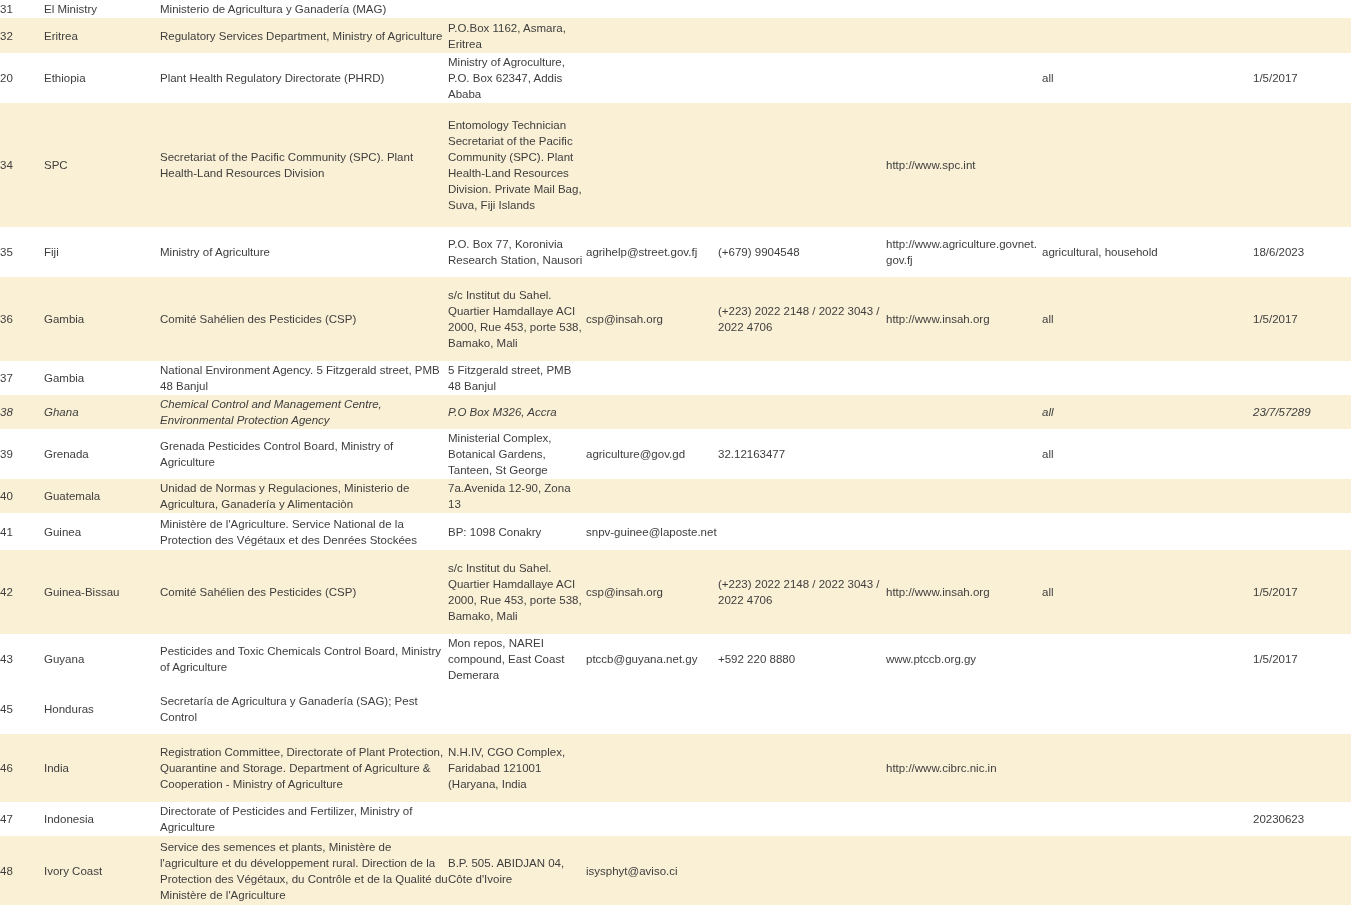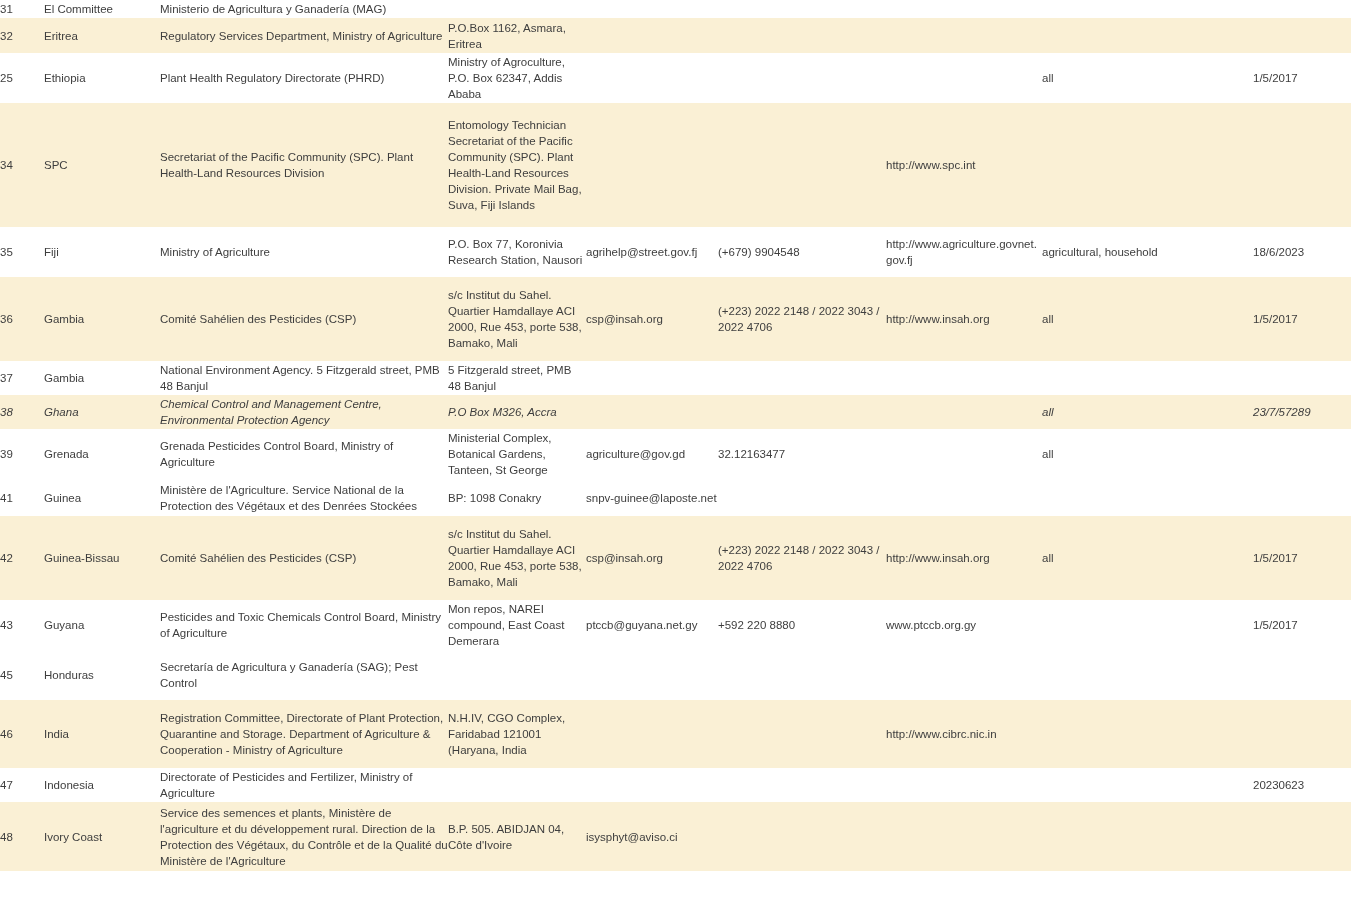--- a/index.html
+++ b/index.html
@@ -50,42 +50,42 @@
       <col style="width:138px">
       <col style="width:132px">
       <col style="width:168px">
       <col style="width:156px">
       <col style="width:211px">
       <col style="width:98px">
     </colgroup>
     <tbody id="registry-body">
         <tr style="height: 17px; padding-left: 18px;">
           <td class="c-num">31</td>
-          <td class="c-country">El Committee</td>
+          <td class="c-country">El Ministry</td>
           <td class="c-org">Ministerio de Agricultura y Ganadería (MAG)</td>
           <td class="c-address"></td>
           <td class="c-email"></td>
           <td class="c-phone"></td>
           <td class="c-website"></td>
           <td class="c-scope"></td>
           <td class="c-date"></td>
         </tr>
         <tr class="stripe" style="height: 35px;">
           <td class="c-num">32</td>
           <td class="c-country">Eritrea</td>
           <td class="c-org">Regulatory Services Department, Ministry of Agriculture</td>
           <td class="c-address">P.O.Box 1162, Asmara, Eritrea</td>
           <td class="c-email"></td>
           <td class="c-phone"></td>
           <td class="c-website"></td>
           <td class="c-scope"></td>
           <td class="c-date"></td>
         </tr>
         <tr style="height: 46px;">
-          <td class="c-num">25</td>
+          <td class="c-num">20</td>
           <td class="c-country">Ethiopia</td>
           <td class="c-org">Plant Health Regulatory Directorate (PHRD)</td>
           <td class="c-address">Ministry of Agroculture, P.O. Box 62347, Addis Ababa</td>
           <td class="c-email"></td>
           <td class="c-phone"></td>
           <td class="c-website"></td>
           <td class="c-scope">all</td>
           <td class="c-date">1/5/2017</td>
         </tr>
         <tr class="stripe" style="height: 124px;">
@@ -147,20 +147,31 @@
           <td class="c-num">39</td>
           <td class="c-country">Grenada</td>
           <td class="c-org">Grenada Pesticides Control Board, Ministry of Agriculture</td>
           <td class="c-address">Ministerial Complex, Botanical Gardens, Tanteen, St George</td>
           <td class="c-email">agriculture@gov.gd</td>
           <td class="c-phone">32.12163477</td>
           <td class="c-website"></td>
           <td class="c-scope">all</td>
           <td class="c-date"></td>
         </tr>
+        <tr class="stripe" style="height: 34px;">
+          <td class="c-num">40</td>
+          <td class="c-country">Guatemala</td>
+          <td class="c-org">Unidad de Normas y Regulaciones, Ministerio de Agricultura, Ganadería y Alimentaciòn</td>
+          <td class="c-address">7a.Avenida 12-90, Zona 13</td>
+          <td class="c-email"></td>
+          <td class="c-phone"></td>
+          <td class="c-website"></td>
+          <td class="c-scope"></td>
+          <td class="c-date"></td>
+        </tr>
         <tr style="height: 37px;">
           <td class="c-num">41</td>
           <td class="c-country">Guinea</td>
           <td class="c-org">Ministère de l'Agriculture. Service National de la Protection des Végétaux et des Denrées Stockées</td>
           <td class="c-address">BP: 1098 Conakry</td>
           <td class="c-email">snpv-guinee@laposte.net</td>
           <td class="c-phone"></td>
           <td class="c-website"></td>
           <td class="c-scope"></td>
           <td class="c-date"></td>

